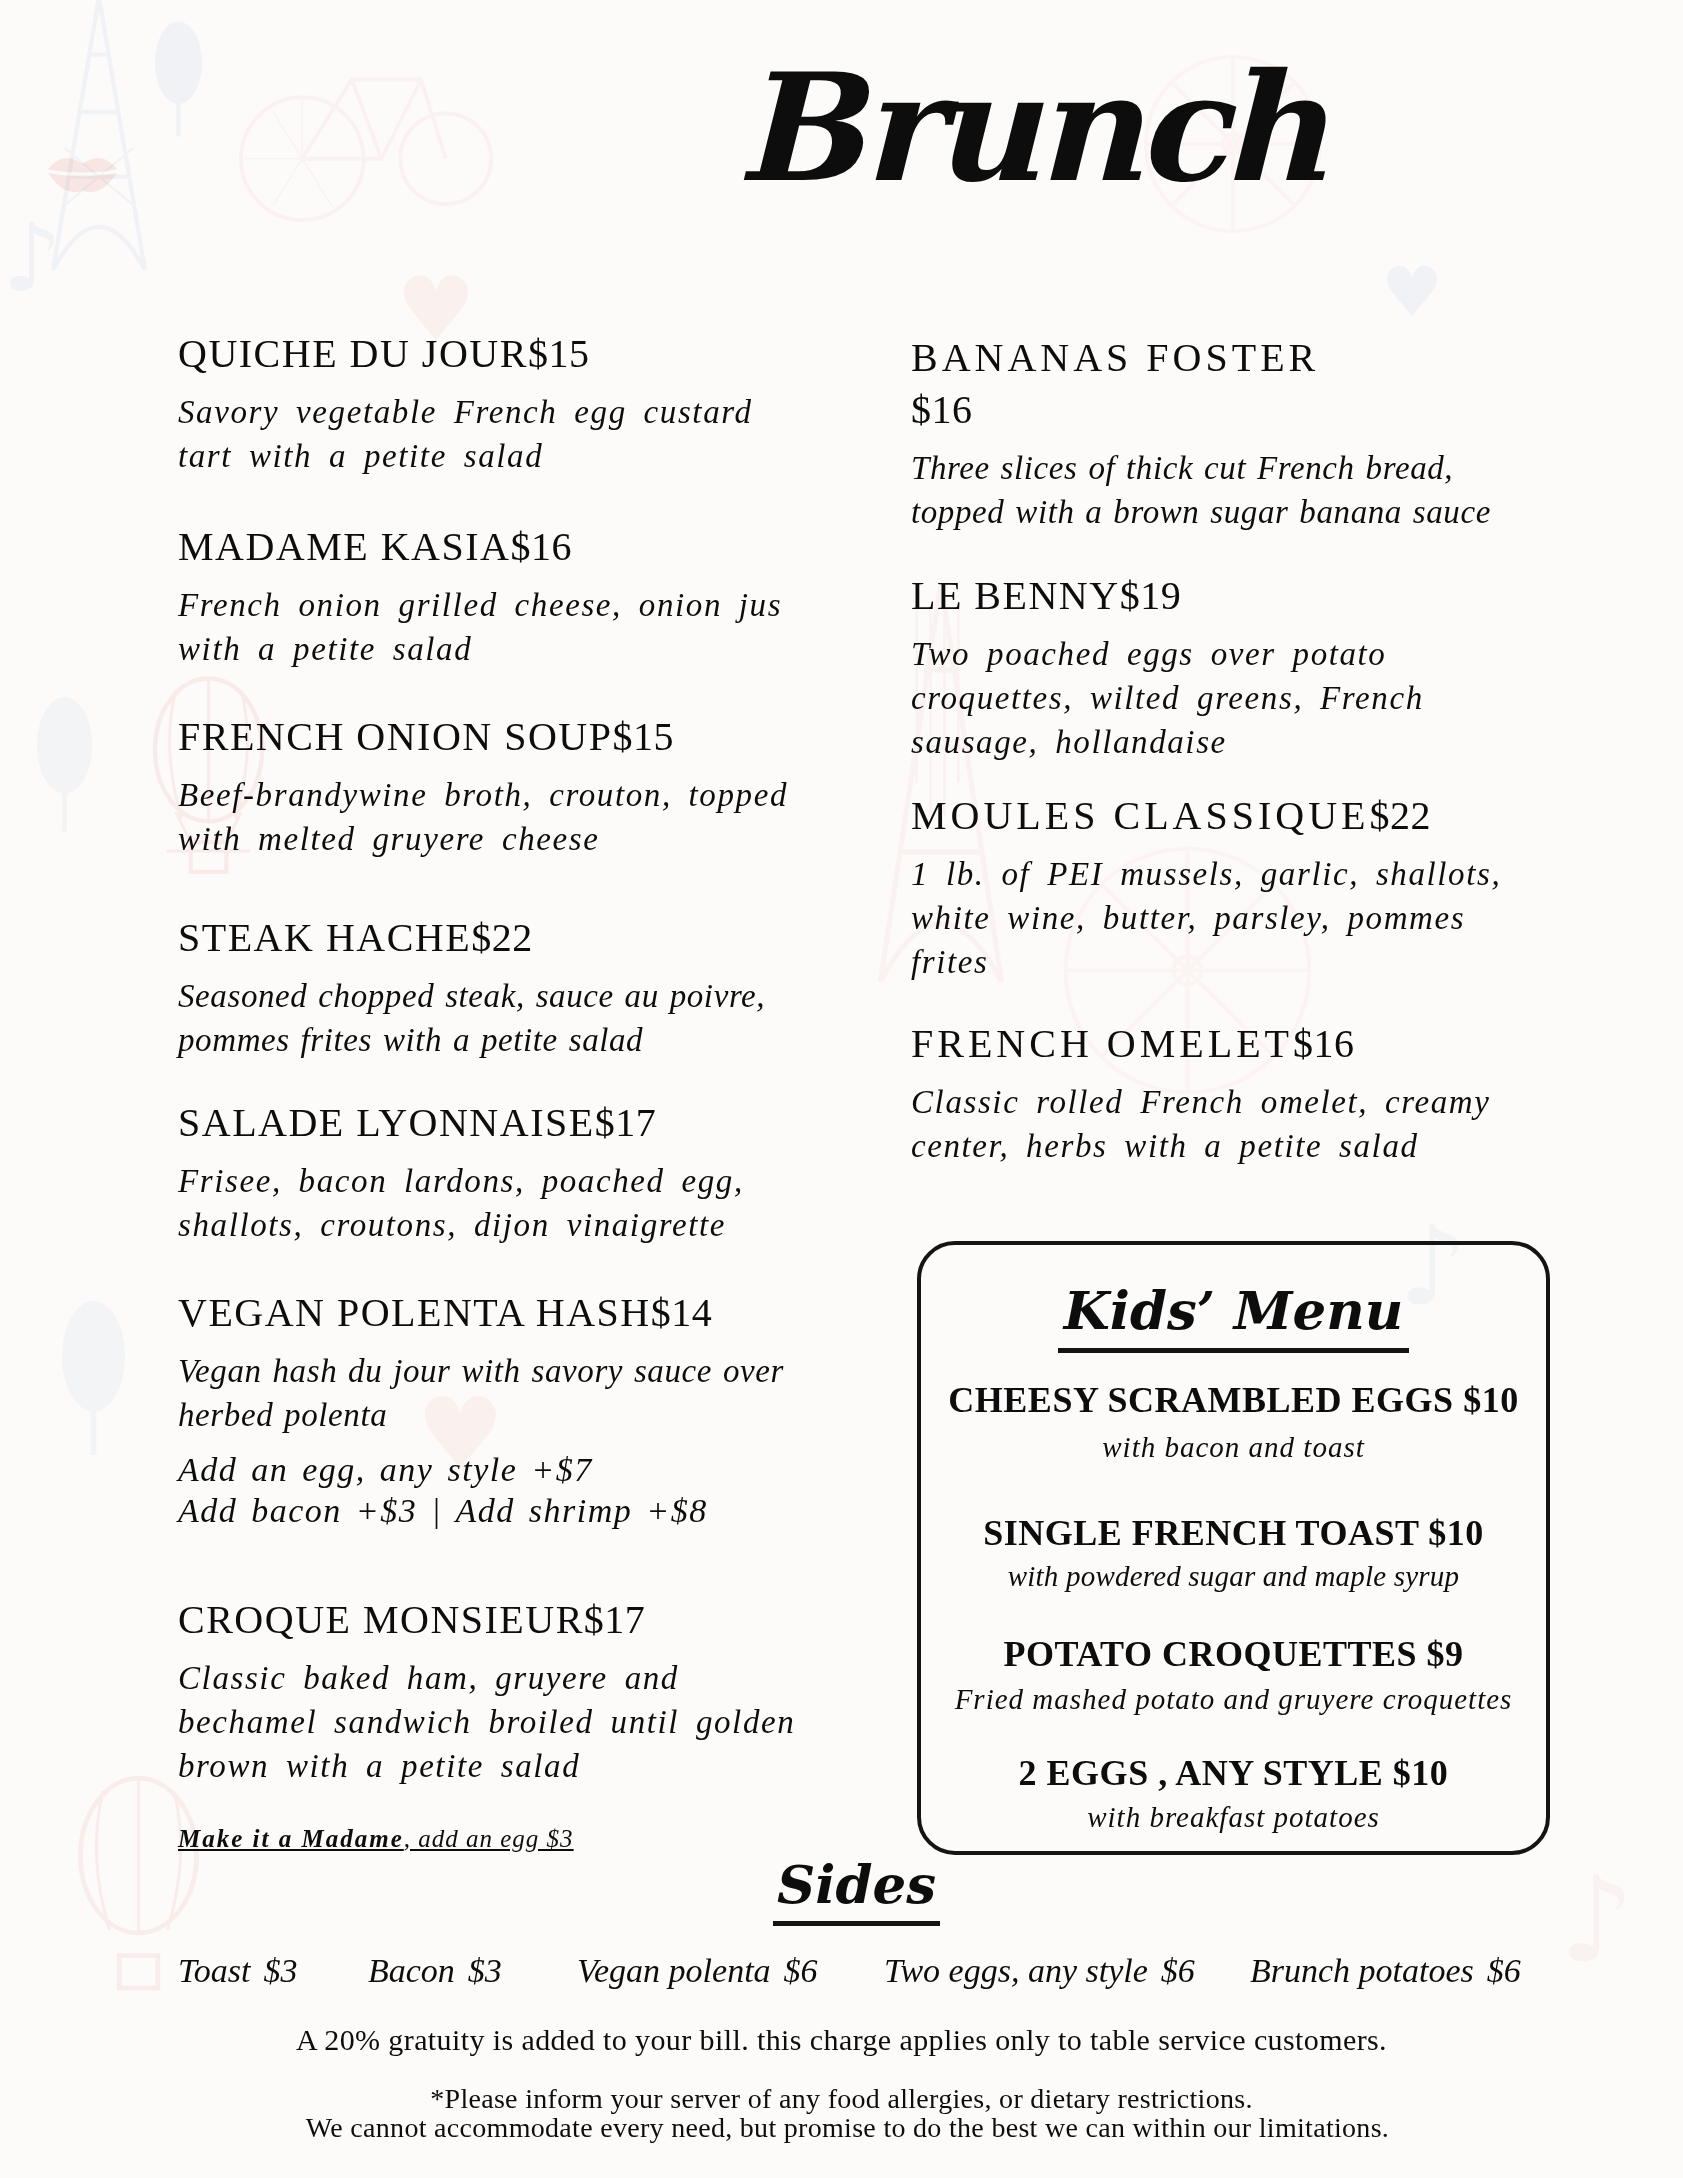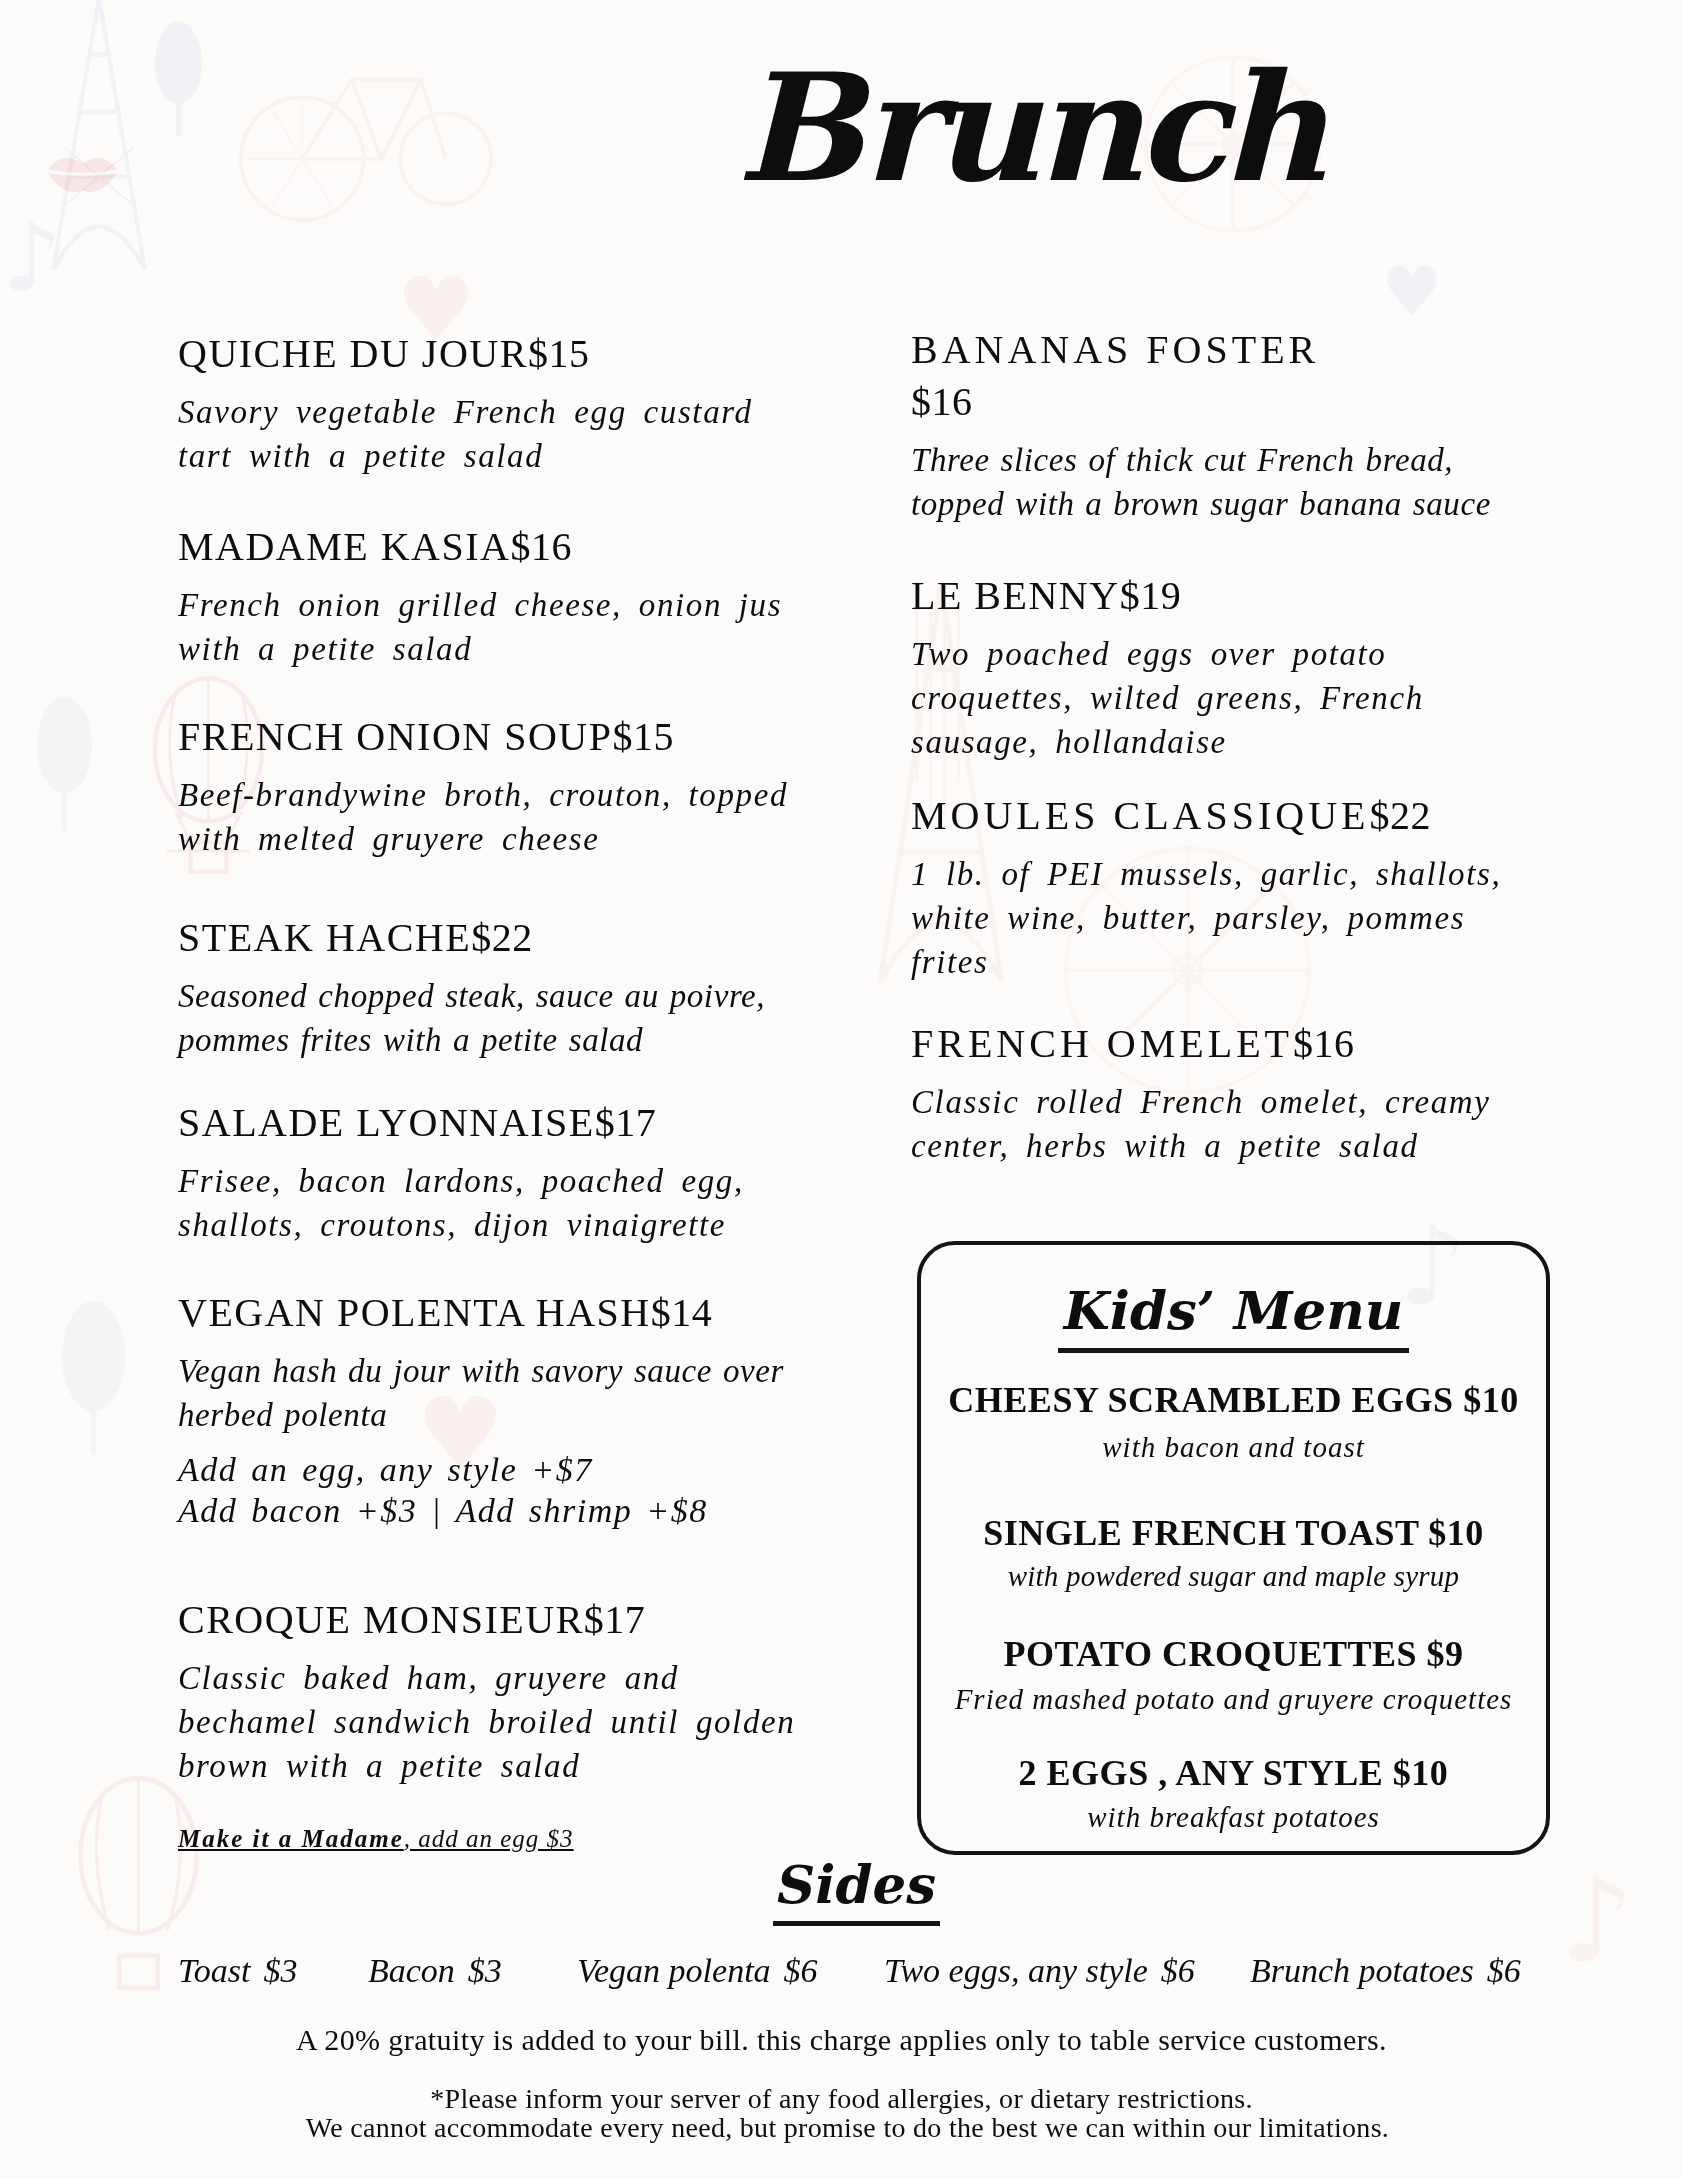--- a/index.html
+++ b/index.html
@@ -202,21 +202,21 @@
       <span class="iname">CROQUE MONSIEUR</span>
       <span class="price">$17</span>
     </div>
     <div class="desc wide">Classic baked ham, gruyere and bechamel sandwich broiled until golden brown with a petite salad</div>
   </div>
 
   <div class="madame">
     <span class="b">Make it a Madame</span><span>, add an egg $3</span>
   </div>
 
-  <div class="menu-item right-col spaced" style="top:322px">
+  <div class="menu-item right-col spaced" style="top:330px">
     <div class="stackname">BANANAS FOSTER</div>
     <div class="head">
       <span class="price">$16</span>
     </div>
     <div class="desc mid">Three slices of thick cut French bread, topped with a brown sugar banana sauce</div>
   </div>
 
   <div class="menu-item right-col" style="top:572px">
     <div class="head">
       <span class="iname">LE BENNY</span>

